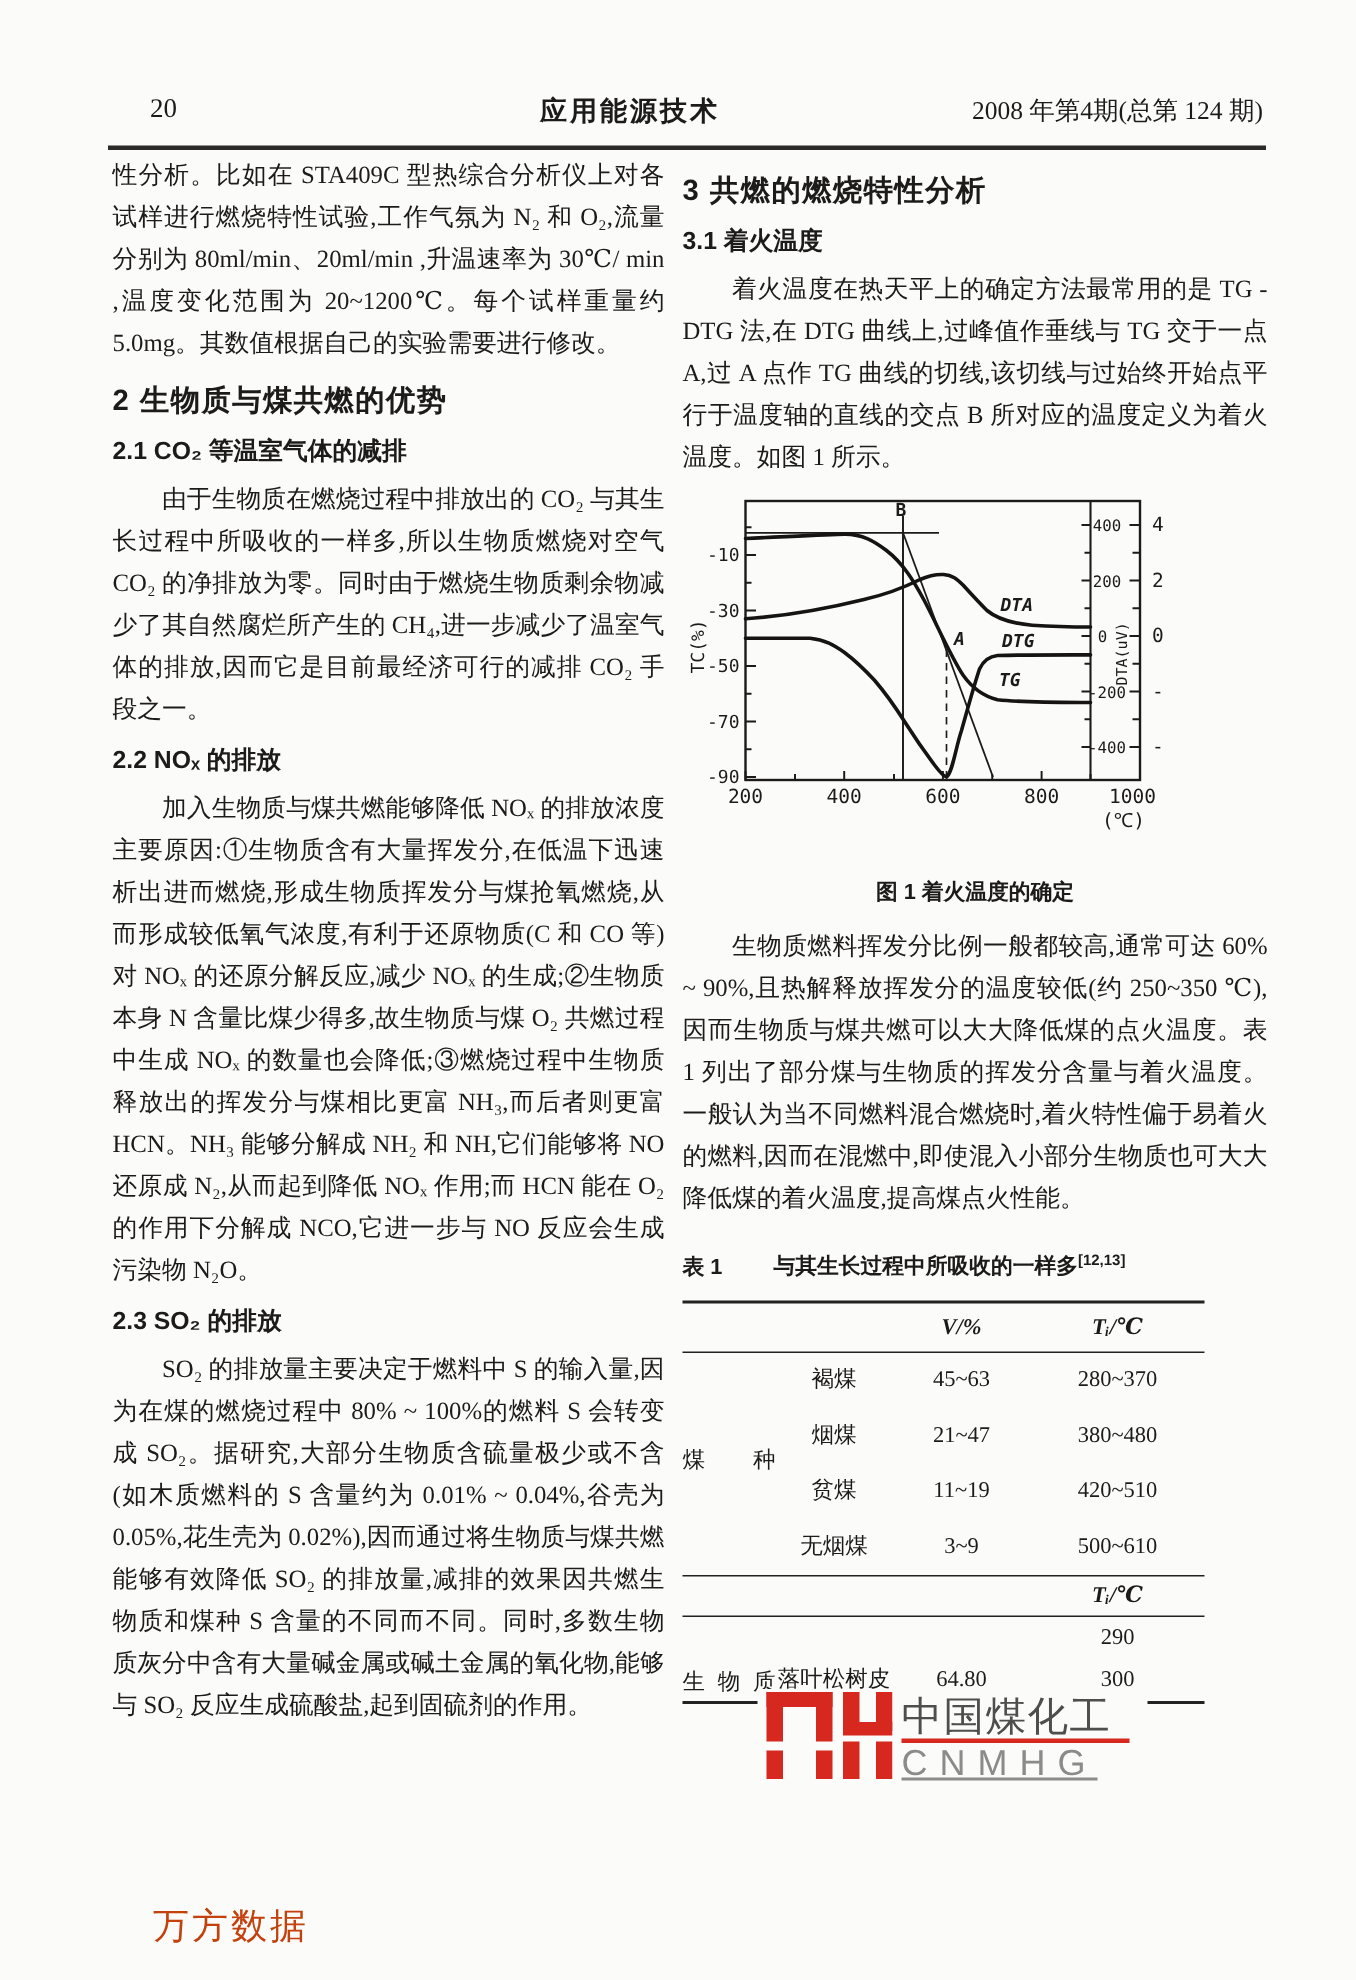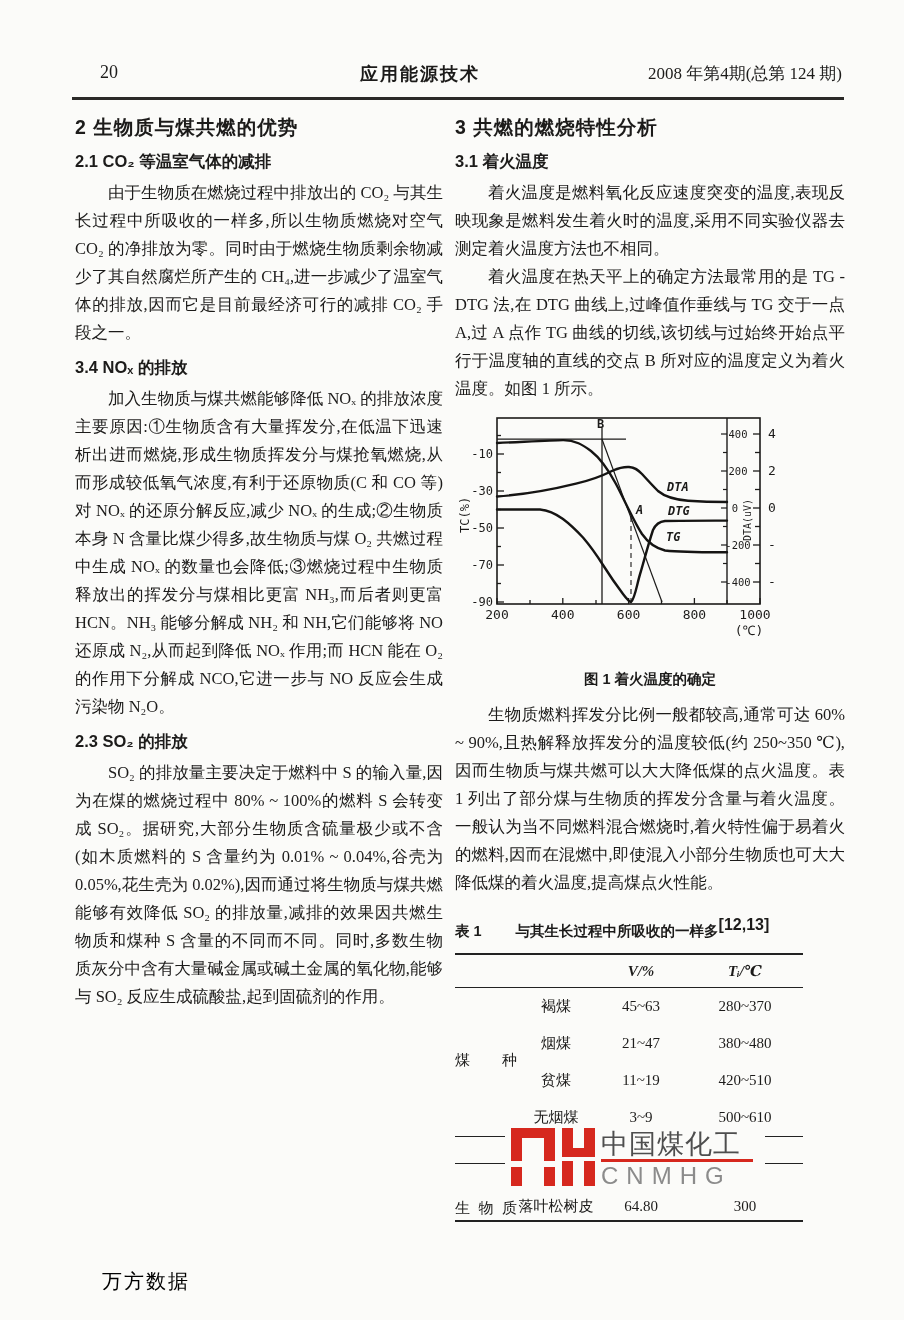--- a/index.html
+++ b/index.html
@@ -22,65 +22,65 @@
   .para.noindent{text-indent:0;}
   .sec-h{font-family:"Liberation Sans","DejaVu Sans",sans-serif;font-weight:700;font-size:19.5px;margin:10px 0 6px 0;letter-spacing:1px;}
   .sub-h{font-family:"Liberation Sans","DejaVu Sans",sans-serif;font-weight:700;font-size:16.5px;margin:6px 0 4px 0;}
   
   .fig-wrap{position:relative;margin:8px 0 0 0;width:390px;}
   .fig-caption{font-family:"Liberation Sans","DejaVu Sans",sans-serif;font-weight:700;font-size:14.5px;text-align:center;margin:10px 0 8px 0;}
   svg text{font-family:"DejaVu Sans Mono","Liberation Mono",monospace;fill:#1c1b1a;}
   
   .tbl-title{font-family:"Liberation Sans","DejaVu Sans",sans-serif;font-weight:700;font-size:14.5px;margin:14px 0 8px 0;}
   .tbl-title .lbl{margin-right:34px;}
-  .tbl-title sup{font-size:16px;}
+  .tbl-title sup{font-size:10px;}
   .tbl{position:relative;width:348px;font-size:15px;}
   .t-rule{height:0;border-top:1.2px solid #222;}
   .t-rule.thick{border-top:2.2px solid #222;}
   .t-row{display:flex;align-items:center;}
   .t-c0{width:62px;text-align:left;}
   .t-c1{width:78px;text-align:center;}
   .t-c2{width:92px;text-align:center;}
   .t-c3{width:116px;text-align:center;}
   .t-head{height:32px;font-style:italic;font-weight:bold;}
   .t-coal .t-row{height:37px;}
   .t-bio .t-row{height:28px;}
   .t-bio-head{height:26px;font-style:italic;font-weight:bold;}
   .t-group{position:absolute;left:0;width:62px;text-align:justify;text-align-last:justify;font-weight:normal;}
   
   .wm-logo{position:absolute;left:505px;top:1126px;width:260px;height:62px;z-index:5;background:#fbfbf9;}
   .wm-mark{position:absolute;left:0;top:2px;}
   .wm-cn{position:absolute;left:96px;top:0px;font-family:"Liberation Sans","DejaVu Sans",sans-serif;font-size:27px;color:#4e4e4e;letter-spacing:1px;white-space:nowrap;}
   .wm-underline{position:absolute;left:96px;top:33px;width:152px;height:3px;background:#d6281e;}
-  .wm-en{position:absolute;left:96px;top:36px;font-family:"Liberation Sans","DejaVu Sans",sans-serif;font-size:24px;color:#8b8b8b;letter-spacing:8px;}
-  
-  .footer-wm{position:absolute;left:102px;top:1268px;font-family:Liberation Sans, sans-serif;font-size:20px;color:#000000;letter-spacing:2px;}
+  .wm-en{position:absolute;left:96px;top:36px;font-family:"Liberation Sans","DejaVu Sans",sans-serif;font-size:24px;color:#8b8b8b;letter-spacing:8px;text-decoration:underline;}
+  
+  .footer-wm{position:absolute;left:102px;top:1268px;font-family:Liberation Sans, sans-serif;font-size:24px;color:#c2410c;letter-spacing:2px;}
 </style>
 </head>
 <body>
 
 <div class="hdr-num">20</div>
 <div class="hdr-journal">应用能源技术</div>
 <div class="hdr-issue">2008 年第4期(总第 124 期)</div>
 <div class="hdr-rule"></div>
 
 <div class="col col-left">
+  <p class="para noindent">性分析。比如在 STA409C 型热综合分析仪上对各试样进行燃烧特性试验,工作气氛为 N₂ 和 O₂,流量分别为 80ml/min、20ml/min ,升温速率为 30℃/ min ,温度变化范围为 20~1200℃。每个试样重量约 5.0mg。其数值根据自己的实验需要进行修改。</p>
   <div class="sec-h">2  生物质与煤共燃的优势</div>
   <div class="sub-h">2.1  CO₂ 等温室气体的减排</div>
   <p class="para">由于生物质在燃烧过程中排放出的 CO₂ 与其生长过程中所吸收的一样多,所以生物质燃烧对空气 CO₂ 的净排放为零。同时由于燃烧生物质剩余物减少了其自然腐烂所产生的 CH₄,进一步减少了温室气体的排放,因而它是目前最经济可行的减排 CO₂ 手段之一。</p>
-  <div class="sub-h">3.4  NOₓ 的排放</div>
+  <div class="sub-h">2.2  NOₓ 的排放</div>
   <p class="para">加入生物质与煤共燃能够降低 NOₓ 的排放浓度主要原因:①生物质含有大量挥发分,在低温下迅速析出进而燃烧,形成生物质挥发分与煤抢氧燃烧,从而形成较低氧气浓度,有利于还原物质(C 和 CO 等)对 NOₓ 的还原分解反应,减少 NOₓ 的生成;②生物质本身 N 含量比煤少得多,故生物质与煤 O₂ 共燃过程中生成 NOₓ 的数量也会降低;③燃烧过程中生物质释放出的挥发分与煤相比更富 NH₃,而后者则更富 HCN。NH₃ 能够分解成 NH₂ 和 NH,它们能够将 NO 还原成 N₂,从而起到降低 NOₓ 作用;而 HCN 能在 O₂ 的作用下分解成 NCO,它进一步与 NO 反应会生成污染物 N₂O。</p>
   <div class="sub-h">2.3  SO₂ 的排放</div>
   <p class="para">SO₂ 的排放量主要决定于燃料中 S 的输入量,因为在煤的燃烧过程中 80% ~ 100%的燃料 S 会转变成 SO₂。据研究,大部分生物质含硫量极少或不含(如木质燃料的 S 含量约为 0.01% ~ 0.04%,谷壳为 0.05%,花生壳为 0.02%),因而通过将生物质与煤共燃能够有效降低 SO₂ 的排放量,减排的效果因共燃生物质和煤种 S 含量的不同而不同。同时,多数生物质灰分中含有大量碱金属或碱土金属的氧化物,能够与 SO₂ 反应生成硫酸盐,起到固硫剂的作用。</p>
 </div>
 
 <div class="col col-right">
   <div class="sec-h">3  共燃的燃烧特性分析</div>
   <div class="sub-h">3.1  着火温度</div>
-  <p class="para">着火温度是燃料氧化反应速度突变的温度,表现反映现象是燃料发生着火时的温度,采用不同实验仪器去测定着火温度方法也不相同。</p>
   <p class="para">着火温度在热天平上的确定方法最常用的是 TG - DTG 法,在 DTG 曲线上,过峰值作垂线与 TG 交于一点 A,过 A 点作 TG 曲线的切线,该切线与过始终开始点平行于温度轴的直线的交点 B 所对应的温度定义为着火温度。如图 1 所示。</p>
 
   <div class="fig-wrap">
     <svg width="350" height="235" viewBox="0 0 350 235">
 
       <rect x="42" y="7" width="263" height="186" fill="none" stroke="#1c1b1a" stroke-width="1.6"></rect>
       <line x1="272" y1="7" x2="272" y2="193" stroke="#1c1b1a" stroke-width="1.4"></line>
 
       <g stroke="#1c1b1a" stroke-width="1.3">
         <line x1="42" y1="43" x2="49" y2="43"></line>

